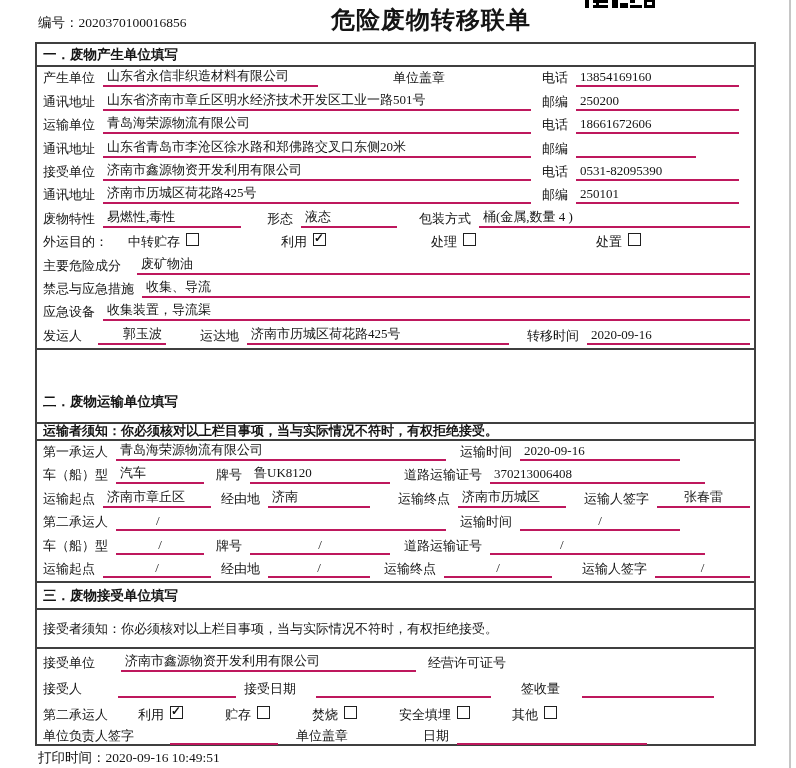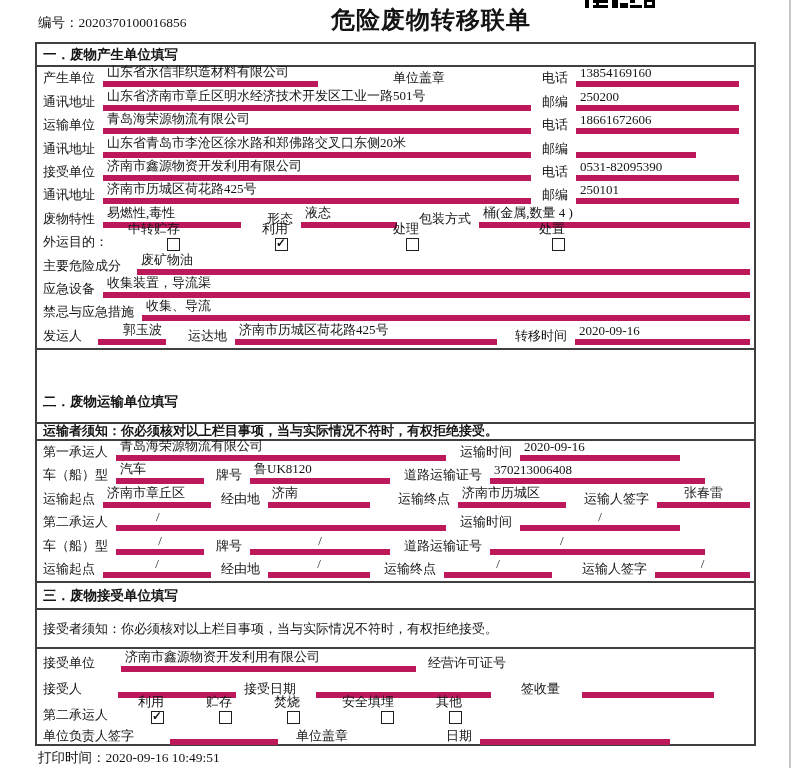--- a/index.html
+++ b/index.html
@@ -24,26 +24,26 @@
   .sh2{height:42px;margin-top:32px;}
   .sh3{height:27px;}
   .note{border-bottom:2px solid #3f3f3f;display:flex;align-items:center;padding:0 6px;box-sizing:border-box;}
   .note2{height:17px;font-weight:bold;}
   .note3{height:39px;}
   .r{position:relative;display:flex;align-items:flex-end;padding:0 4px 3px 6px;box-sizing:border-box;}
   .rh{height:23.4px;}
   .rh3{height:25.9px;}
   .r.last{flex:1;}
   .lb{white-space:nowrap;margin-right:8px;}
-  .u{border-bottom:6px solid #be185d;white-space:nowrap;padding:0 4px;box-sizing:border-box;display:inline-block;overflow:hidden;}
+  .u{border-bottom:2px solid #be185d;white-space:nowrap;padding:0 4px;box-sizing:border-box;display:inline-block;overflow:hidden;}
   .grow{flex:1;}
   .rc{position:absolute;left:505px;bottom:3px;display:flex;align-items:flex-end;}
   .cb{display:inline-block;width:11px;height:11px;border:1.5px solid #1f1f1f;margin-left:6px;position:relative;box-sizing:content-box;}
   .cb.checked::after{content:"\2713";position:absolute;left:0px;top:-3px;font-size:12px;font-weight:bold;color:#111;}
-  .opt{white-space:nowrap;display:flex;align-items:flex-end;flex-direction:column;}
+  .opt{white-space:nowrap;display:flex;align-items:flex-start;}
   .print-line{position:absolute;left:38px;top:749px;font-size:13.5px;white-space:nowrap;}
 </style>
 </head>
 <body>
 
 <div class="serial">
   <span>编号：</span><span>2020370100016856</span>
 </div>
 
 <div class="title">危险废物转移联单</div>
@@ -150,33 +150,33 @@
         <span class="cb"></span>
       </span>
     </div>
 
     <div class="r rh">
       <span class="lb">主要危险成分</span>
       <span class="u grow" style="margin-left:8px">废矿物油</span>
     </div>
 
     <div class="r rh">
+      <span class="lb">禁忌与应急措施</span>
+      <span class="u grow">收集、导流</span>
+    </div>
+
+    <div class="r rh">
       <span class="lb">应急设备</span>
       <span class="u grow">收集装置，导流渠</span>
     </div>
 
     <div class="r rh">
-      <span class="lb">禁忌与应急措施</span>
-      <span class="u grow">收集、导流</span>
-    </div>
-
-    <div class="r rh">
       <span class="lb">发运人</span>
       <span class="u" style="width:68px;margin-left:8px;text-align:right">郭玉波</span>
-      <span class="lb" style="margin-left:22px">运达地</span>
+      <span class="lb" style="margin-left:34px">运达地</span>
       <span class="u" style="width:262px">济南市历城区荷花路425号</span>
       <span class="lb" style="margin-left:18px">转移时间</span>
       <span class="u grow">2020-09-16</span>
     </div>
   </div>
 
   <div class="sec sec2">
     <div class="sh sh2">二．废物运输单位填写</div>
 
     <div class="note note2">
@@ -283,21 +283,21 @@
       <span class="opt" style="margin-left:42px">
         <span>其他</span>
         <span class="cb"></span>
       </span>
     </div>
 
     <div class="r rh3 last">
       <span class="lb">单位负责人签字</span>
       <span class="u" style="width:108px;margin-left:28px"></span>
       <span class="lb" style="margin-left:18px">单位盖章</span>
-      <span class="lb" style="margin-left:90px">日期</span>
+      <span class="lb" style="margin-left:67px">日期</span>
       <span class="u" style="width:190px"></span>
     </div>
   </div>
 </div>
 
 <div class="print-line">
   <span>打印时间：</span><span>2020-09-16 10:49:51</span>
 </div>
 
 <div class="page-edge"></div>

